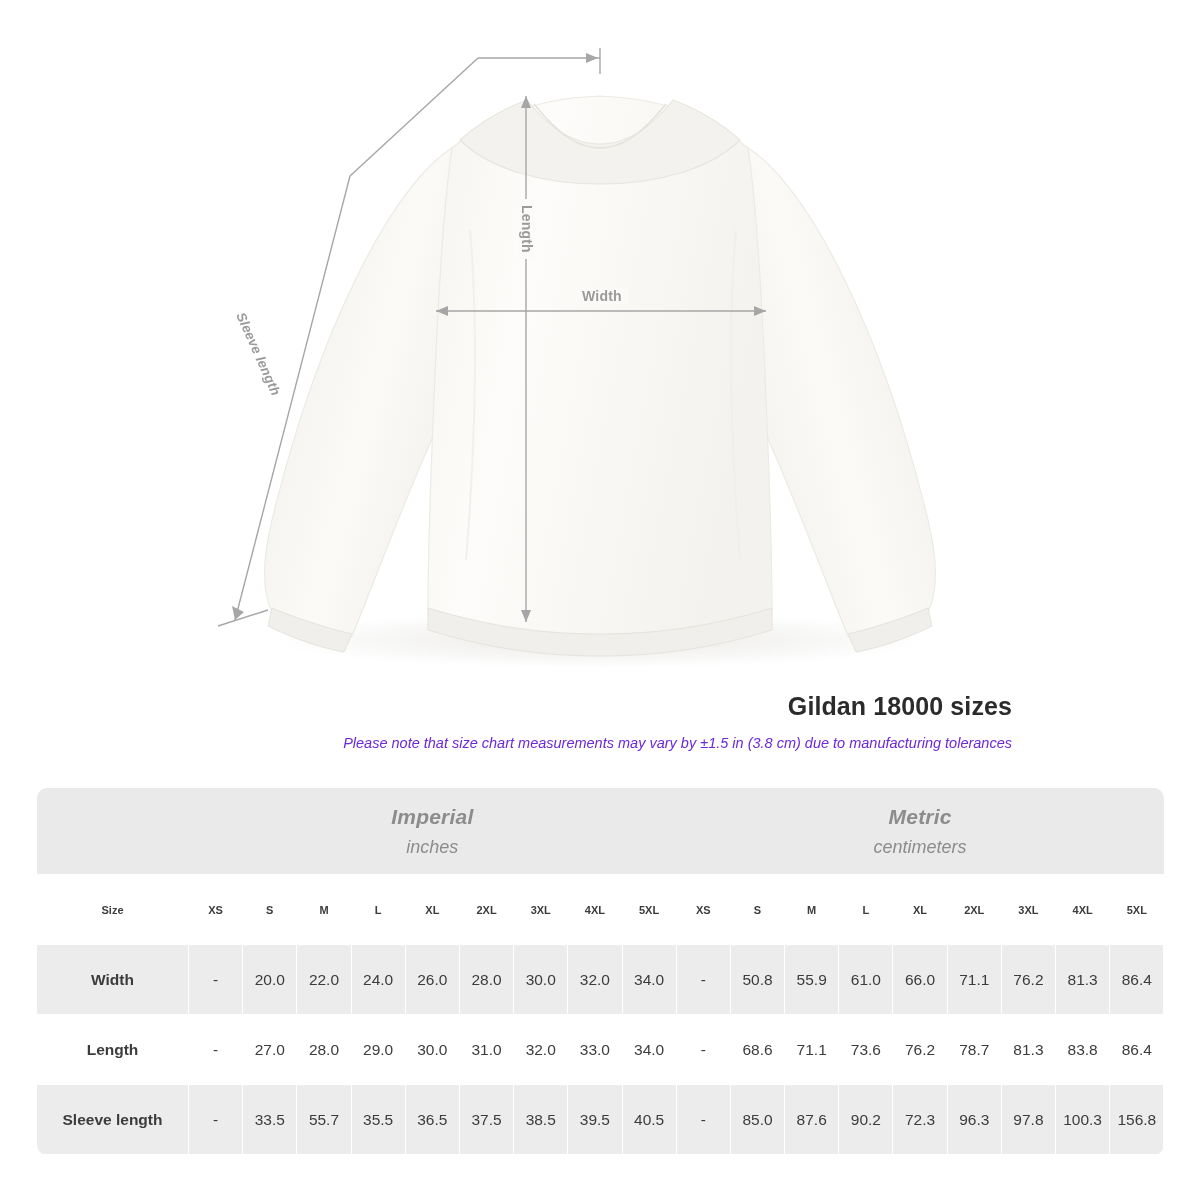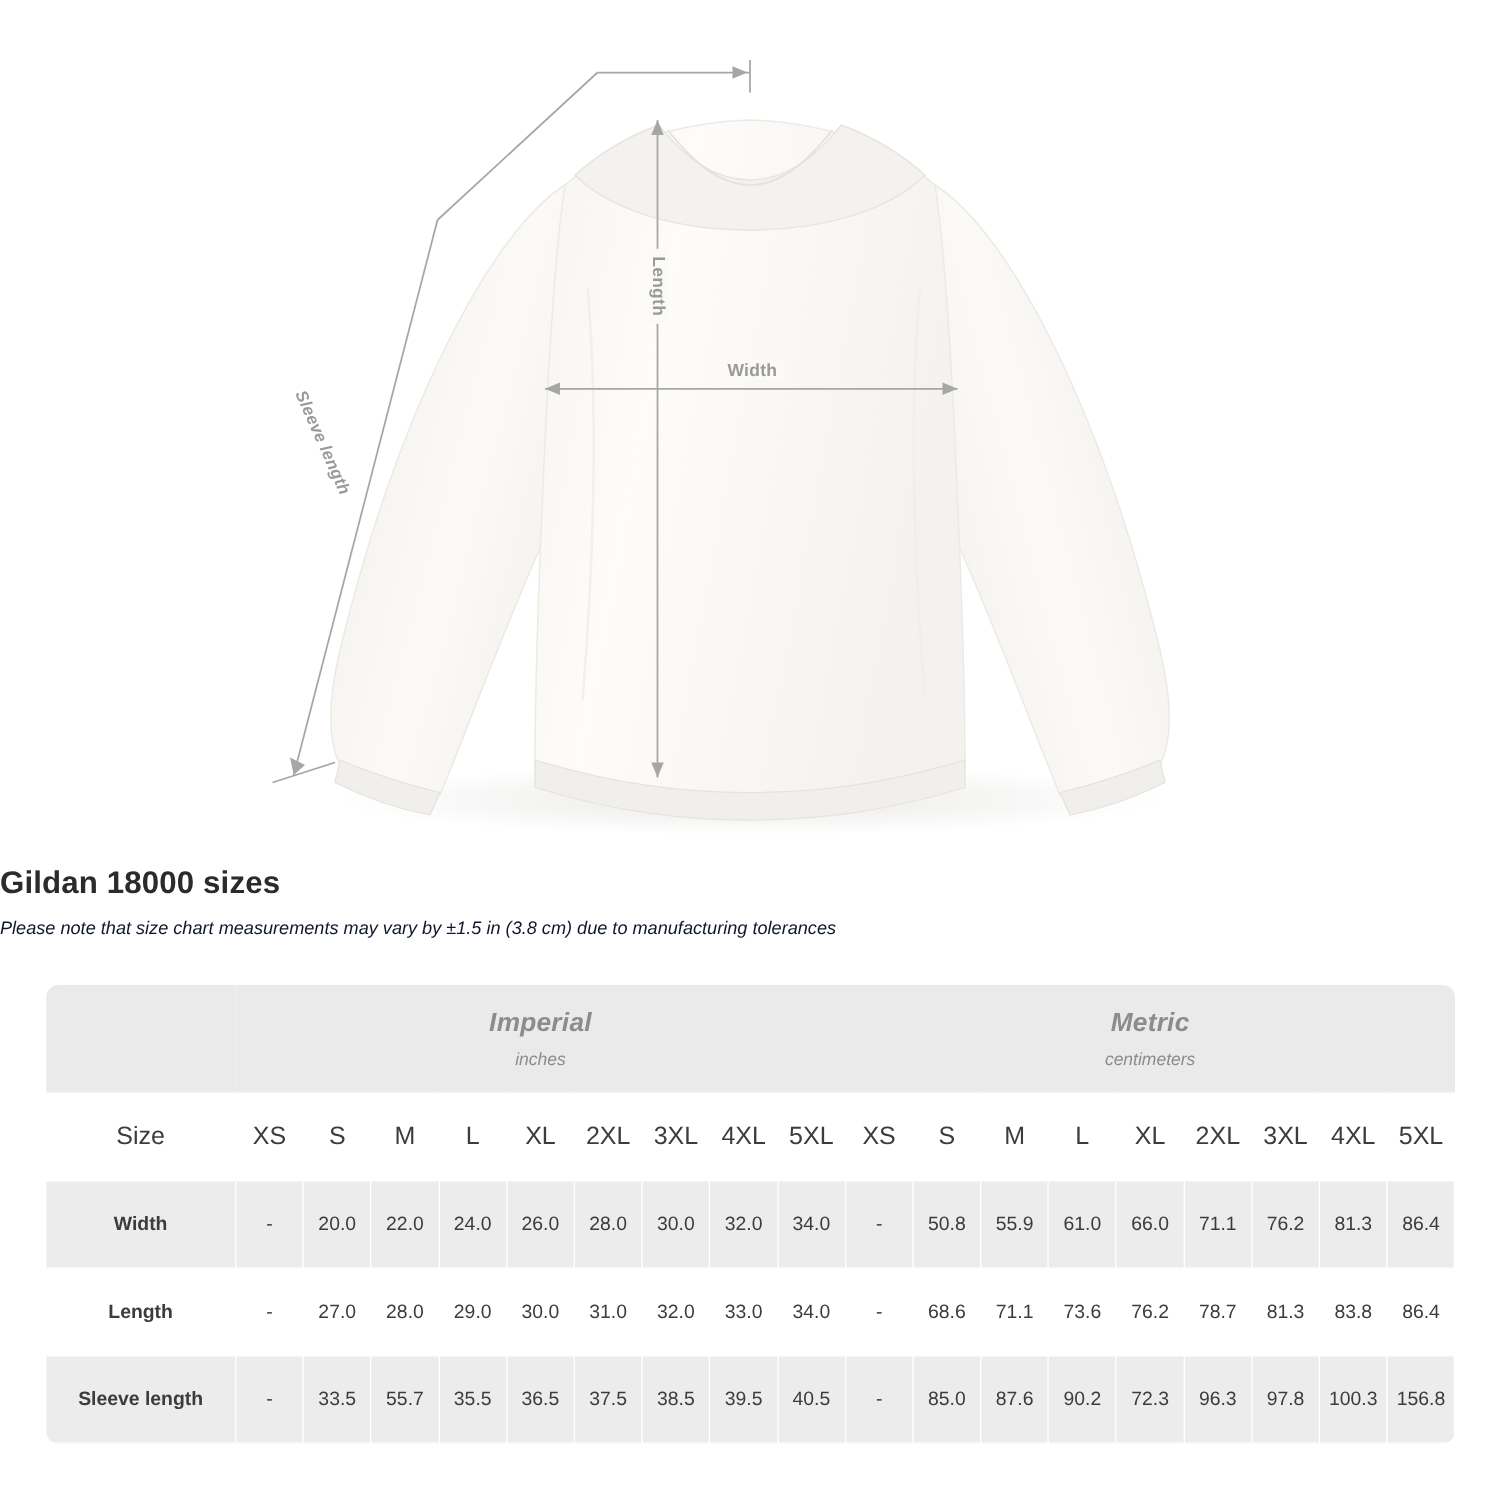--- a/index.html
+++ b/index.html
@@ -75,33 +75,33 @@
     font-size: 13.5px;
     color: #9a9a9a;
   }
 
   
   .title-block {
     position: absolute;
     left: 0;
     top: 692px;
     width: 1012px;
-    text-align: left;
+    text-align: right;
   }
   .chart-title {
     font-size: 25px;
     font-weight: bold;
     color: #2b2b2b;
     margin: 0;
     letter-spacing: 0.1px;
   }
   .chart-note {
     font-size: 14.5px;
     font-style: italic;
-    color: #0f172a;
+    color: #6d28d9;
     margin-top: 14px;
   }
 
   
   .table-wrap {
     position: absolute;
     left: 36px;
     top: 788px;
     width: 1128px;
   }
@@ -119,21 +119,21 @@
     border: none;
   }
   .unit-name {
     font-size: 21px;
     font-weight: bold;
     font-style: italic;
     color: #8c8c8c;
     letter-spacing: 0.2px;
   }
   .unit-sub {
-    font-size: 14px;
+    font-size: 18px;
     font-style: italic;
     color: #8c8c8c;
     margin-top: 8px;
   }
 
   table.size-table td,
   table.size-table th {
     border: 1px solid #ffffff;
     text-align: center;
     padding: 0;
@@ -141,22 +141,22 @@
     color: #3c3c3c;
   }
   .row-head {
     font-weight: bold;
     font-size: 15.5px;
     color: #3c3c3c;
     width: 152px;
   }
   tr.head-row td {
     background: #ffffff;
-    font-weight: normal;
-    font-size: 20px;
+    font-weight: bold;
+    font-size: 11px;
   }
   tr.body-row.shade td {
     background: #ececec;
   }
   tr.body-row.plain td {
     background: #ffffff;
   }
   .cell-val {
     font-size: 15.5px;
     color: #3c3c3c;

